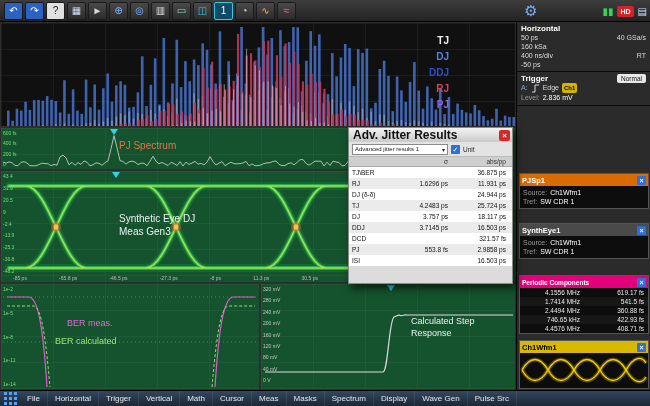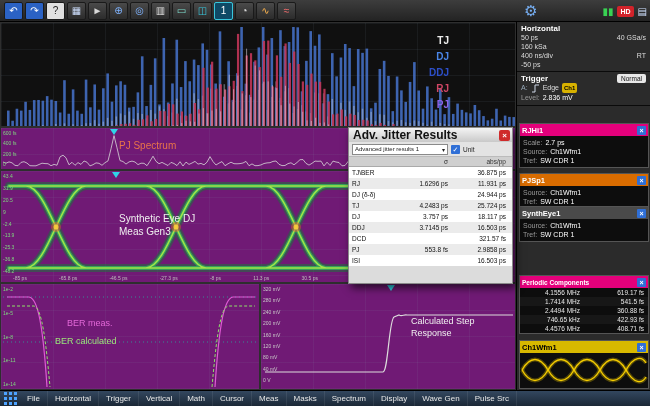--- a/index.html
+++ b/index.html
@@ -14,21 +14,21 @@
     border:1px solid #1a1a1a; border-radius:2px; display:flex; align-items:center; justify-content:center;
     font-size:10px; line-height:1; cursor:default; }
   .tb-gear { position:absolute; left:521px; top:1px; width:20px; height:20px; display:flex;
     align-items:center; justify-content:center; font-size:15px; color:#76aef2; }
   #tb-right { position:absolute; right:3px; top:0; height:22px; display:flex; align-items:center; gap:4px; }
   .tb-plain { font-size:10px; }
   .hd-badge { background:#d2232a; color:#fff; font-size:7px; font-weight:bold; padding:2px 3px; border-radius:2px; }
 
   
   .main { position:absolute; left:0; top:22px; width:516px; height:368px; background:#050505; }
-  .panel { position:absolute; background:#701a75; border:1px solid #2e2e2e; overflow:hidden; }
+  .panel { position:absolute; background:#14532d; border:1px solid #2e2e2e; overflow:hidden; }
   .gridlines { position:absolute; inset:0; pointer-events:none;
     background-image:
       repeating-linear-gradient(to right, rgba(130,150,170,.09) 0 1px, transparent 1px 52px),
       repeating-linear-gradient(to bottom, rgba(130,150,170,.09) 0 1px, transparent 1px 26px); }
   .hist { left:0; top:0; width:516px; height:105px; background:#101010; }
   #hist-labels { position:absolute; left:408px; top:10px; width:40px; text-align:right; }
   .hist-label { font-size:10px; font-weight:bold; line-height:16px; }
   .pj { left:0; top:105px; width:516px; height:43px; }
   .eye { left:0; top:148px; width:516px; height:113px;padding-left:32px; }
   .ber { left:0; top:261px; width:260px; height:107px; }
@@ -638,59 +638,39 @@
         </svg>
         <span>Edge</span>
         <span class="chip">Ch1</span>
       </div>
       <div class="trig-row">
         <span class="pk">Level:</span>
         <span class="pv">2.836 mV</span>
       </div>
     </div>
 
-    <div class="wavebox" style="top:101px;">
-      <div class="wb-head" style="background:#e4007b;">
-        <span class="wb-title">RJHi1</span>
-        <span class="xbtn">×</span>
-      </div>
-      <div class="wb-body" id="rjhi1-lines">
-          <div class="pline">
-            <span class="pk">Scale:</span>
-            <span class="pv">2.7 ps</span>
-          </div>
-          <div class="pline">
-            <span class="pk">Source:</span>
-            <span class="pv">Ch1Wfm1</span>
-          </div>
-          <div class="pline">
-            <span class="pk">Tref:</span>
-            <span class="pv">SW CDR 1</span>
-          </div>
-        </div>
-    </div>
 
     <div class="wavebox" style="top:151px;">
       <div class="wb-head" style="background:#d96c00;gap:36px;">
         <span class="wb-title">PJSp1</span>
         <span class="xbtn">×</span>
       </div>
       <div class="wb-body" id="pjsp1-lines">
           <div class="pline">
             <span class="pk">Source:</span>
             <span class="pv">Ch1Wfm1</span>
           </div>
           <div class="pline">
             <span class="pk">Tref:</span>
             <span class="pv">SW CDR 1</span>
           </div>
         </div>
     </div>
 
-    <div class="wavebox" style="top:184px;">
+    <div class="wavebox" style="top:201px;">
       <div class="wb-head" style="background:#4a4a4a;">
         <span class="wb-title">SynthEye1</span>
         <span class="xbtn">×</span>
       </div>
       <div class="wb-body" id="syntheye1-lines">
           <div class="pline">
             <span class="pk">Source:</span>
             <span class="pv">Ch1Wfm1</span>
           </div>
           <div class="pline">

